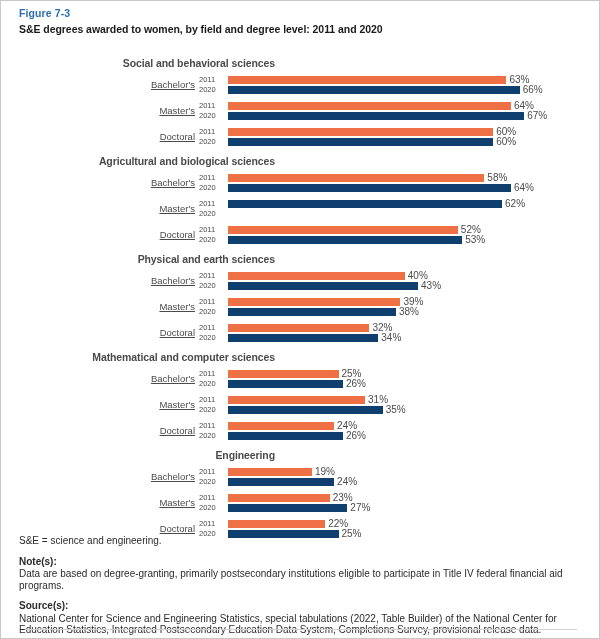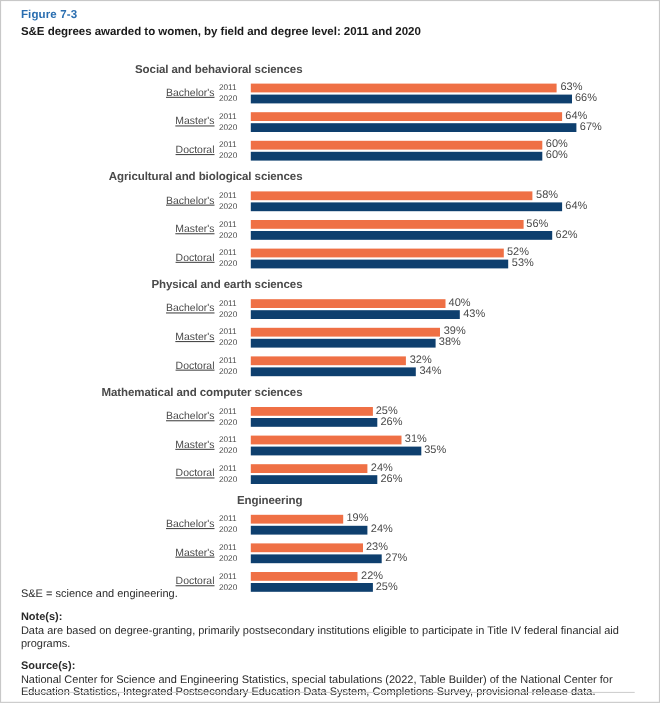--- a/index.html
+++ b/index.html
@@ -232,24 +232,20 @@
           </div>
         </div>
         <div class="level">
           <div class="level-label">Master's</div>
           <div class="yearcol">
             <span>2011</span>
             <span>2020</span>
           </div>
           <div class="bars">
             <div class="barrow">
-              <div class="bar y2011" style="width: 247.52px;"></div>
-              <div class="bar-value">56%</div>
-            </div>
-            <div class="barrow">
               <div class="bar y2020" style="width: 274.04px;"></div>
               <div class="bar-value">62%</div>
             </div>
           </div>
         </div>
         <div class="level">
           <div class="level-label">Doctoral</div>
           <div class="yearcol">
             <span>2011</span>
             <span>2020</span>

